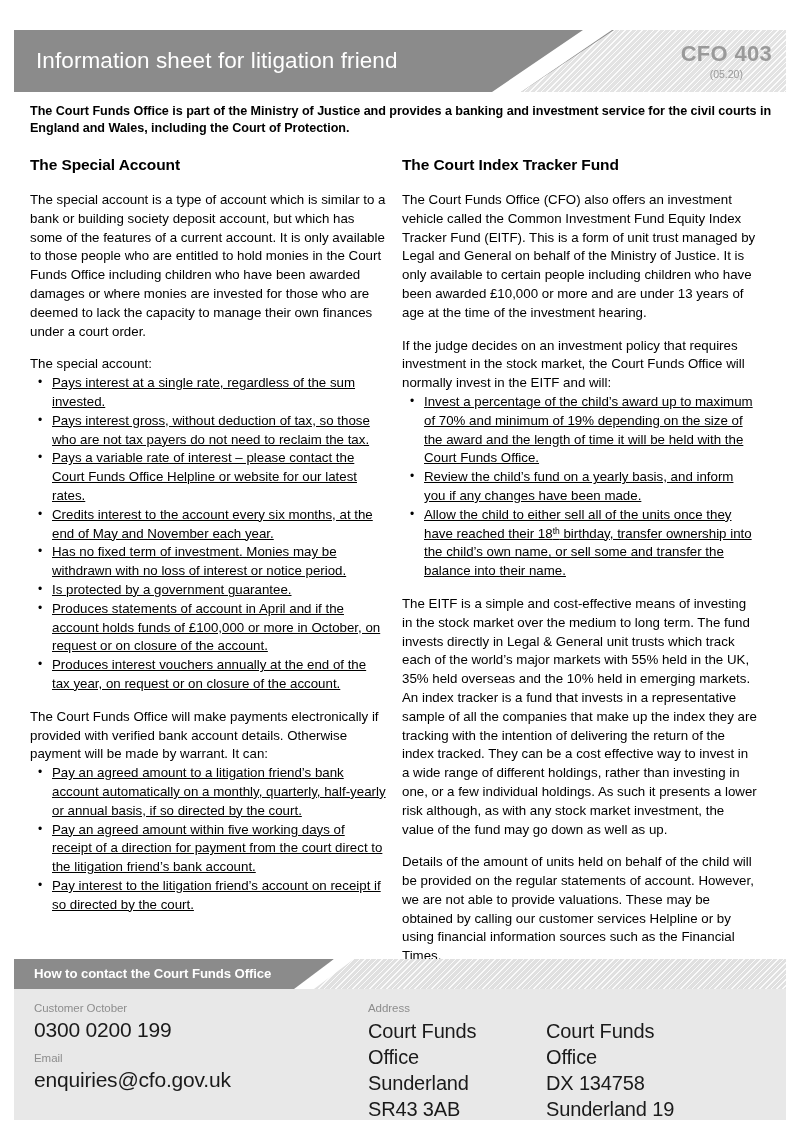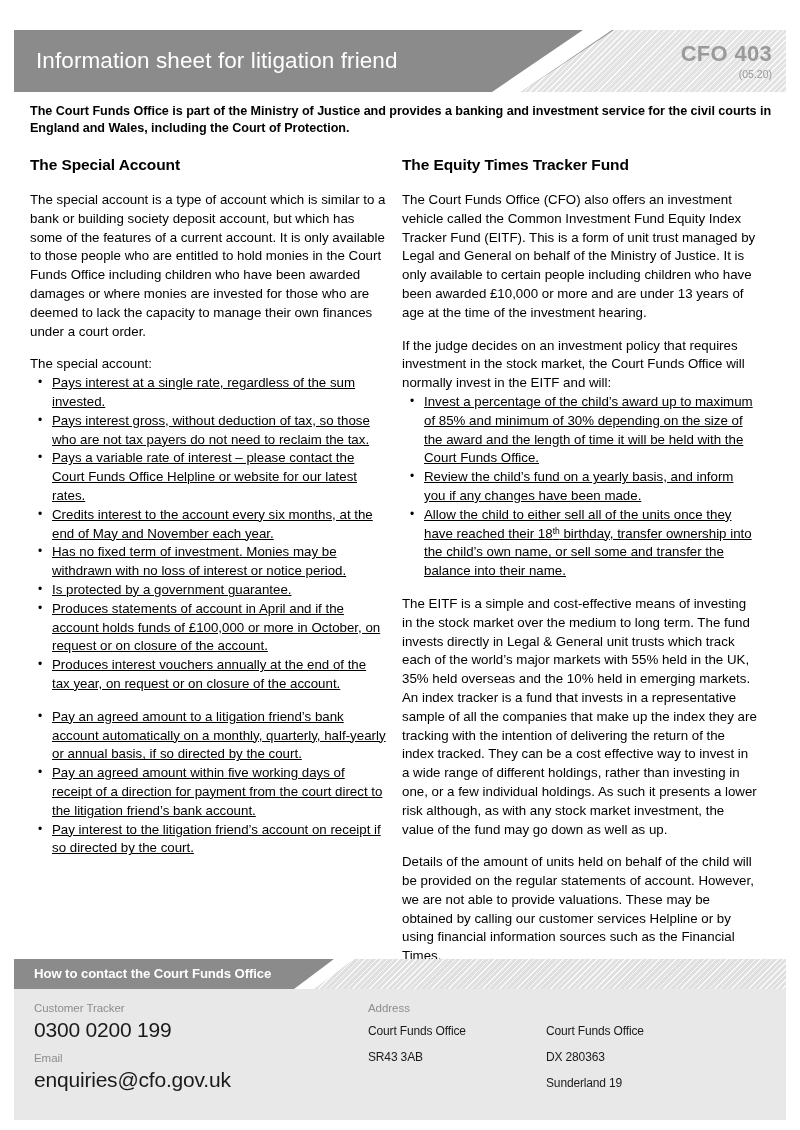--- a/index.html
+++ b/index.html
@@ -65,21 +65,21 @@
     font-size: 22.5px;
     font-weight: 400;
     color: #ffffff;
     letter-spacing: 0.1px;
     white-space: nowrap;
   }
   .header-code {
     position: absolute;
     right: 14px;
     top: 12px;
-    text-align: right;
+    text-align: center;
     color: #9a9a9a;
   }
   .header-code .code {
     font-size: 22px;
     font-weight: bold;
     line-height: 24px;
     letter-spacing: 0.3px;
   }
   .header-code .version {
     font-size: 10.5px;
@@ -248,21 +248,21 @@
   }
   .addr-cols {
     display: flex;
     gap: 28px;
     margin-top: 2px;
   }
   .addr-col {
     width: 150px;
   }
   .addr-line {
-    font-size: 12px;
+    font-size: 20px;
     color: #1a1a1a;
     line-height: 26px;
     letter-spacing: -0.15px;
   }
 </style>
 </head>
 <body>
 
 <div class="page">
 
@@ -288,67 +288,69 @@
       <ul>
         <li>Pays interest at a single rate, regardless of the sum invested.</li>
         <li>Pays interest gross, without deduction of tax, so those who are not tax payers do not need to reclaim the tax.</li>
         <li>Pays a variable rate of interest – please contact the Court Funds Office Helpline or website for our latest rates.</li>
         <li>Credits interest to the account every six months, at the end of May and November each year.</li>
         <li>Has no fixed term of investment. Monies may be withdrawn with no loss of interest or notice period.</li>
         <li>Is protected by a government guarantee.</li>
         <li>Produces statements of account in April and if the account holds funds of £100,000 or more in October, on request or on closure of the account.</li>
         <li>Produces interest vouchers annually at the end of the tax year, on request or on closure of the account.</li>
       </ul>
+      <p class="tight">The Court Funds Office will make payments electronically if provided with verified bank account details. Otherwise payment will be made by warrant. It can:</p>
       <ul>
         <li>Pay an agreed amount to a litigation friend’s bank account automatically on a monthly, quarterly, half-yearly or annual basis, if so directed by the court.</li>
         <li>Pay an agreed amount within five working days of receipt of a direction for payment from the court direct to the litigation friend’s bank account.</li>
         <li>Pay interest to the litigation friend’s account on receipt if so directed by the court.</li>
       </ul>
     </div>
 
     <div class="col">
-      <h2>The Equity Times Tracker Fund</h2>
+      <h2>The Court Index Tracker Fund</h2>
       <p>The Court Funds Office (CFO) also offers an investment vehicle called the Common Investment Fund Equity Index Tracker Fund (EITF). This is a form of unit trust managed by Legal and General on behalf of the Ministry of Justice. It is only available to certain people including children who have been awarded £10,000 or more and are under 13 years of age at the time of the investment hearing.</p>
       <p class="tight">If the judge decides on an investment policy that requires investment in the stock market, the Court Funds Office will normally invest in the EITF and will:</p>
       <ul>
-        <li>Invest a percentage of the child’s award up to maximum of 85% and minimum of 30% depending on the size of the award and the length of time it will be held with the Court Funds Office.</li>
+        <li>Invest a percentage of the child’s award up to maximum of 70% and minimum of 19% depending on the size of the award and the length of time it will be held with the Court Funds Office.</li>
         <li>Review the child’s fund on a yearly basis, and inform you if any changes have been made.</li>
         <li><span>Allow the child to either sell all of the units once they have reached their 18</span><sup>th</sup><span> birthday, transfer ownership into the child’s own name, or sell some and transfer the balance into their name.</span></li>
       </ul>
       <p>The EITF is a simple and cost-effective means of investing in the stock market over the medium to long term. The fund invests directly in Legal &amp; General unit trusts which track each of the world’s major markets with 55% held in the UK, 35% held overseas and the 10% held in emerging markets. An index tracker is a fund that invests in a representative sample of all the companies that make up the index they are tracking with the intention of delivering the return of the index tracked. They can be a cost effective way to invest in a wide range of different holdings, rather than investing in one, or a few individual holdings. As such it presents a lower risk although, as with any stock market investment, the value of the fund may go down as well as up.</p>
       <p>Details of the amount of units held on behalf of the child will be provided on the regular statements of account. However, we are not able to provide valuations. These may be obtained by calling our customer services Helpline or by using financial information sources such as the Financial Times.</p>
     </div>
 
   </div>
 
   <div class="footer">
     <div class="footer-body"></div>
     <div class="footer-bar">
       <div class="footer-bar-hatch"></div>
       <div class="footer-bar-band"></div>
       <div class="footer-bar-notch"></div>
       <div class="footer-bar-title">How to contact the Court Funds Office</div>
     </div>
     <div class="contact-grid">
       <div class="contact-left">
-        <div class="contact-label">Customer Tracker</div>
+        <div class="contact-label">Customer October</div>
         <div class="contact-value">0300 0200 199</div>
         <div class="contact-label">Email</div>
         <div class="contact-value">enquiries@cfo.gov.uk</div>
       </div>
       <div class="contact-addr">
         <div class="contact-label">Address</div>
         <div class="addr-cols">
           <div class="addr-col">
             <div class="addr-line">Court Funds Office</div>
+            <div class="addr-line">Sunderland</div>
             <div class="addr-line">SR43 3AB</div>
           </div>
           <div class="addr-col">
             <div class="addr-line">Court Funds Office</div>
-            <div class="addr-line">DX 280363</div>
+            <div class="addr-line">DX 134758</div>
             <div class="addr-line">Sunderland 19</div>
           </div>
         </div>
       </div>
     </div>
   </div>
 
 </div>
 
 </body></html>

